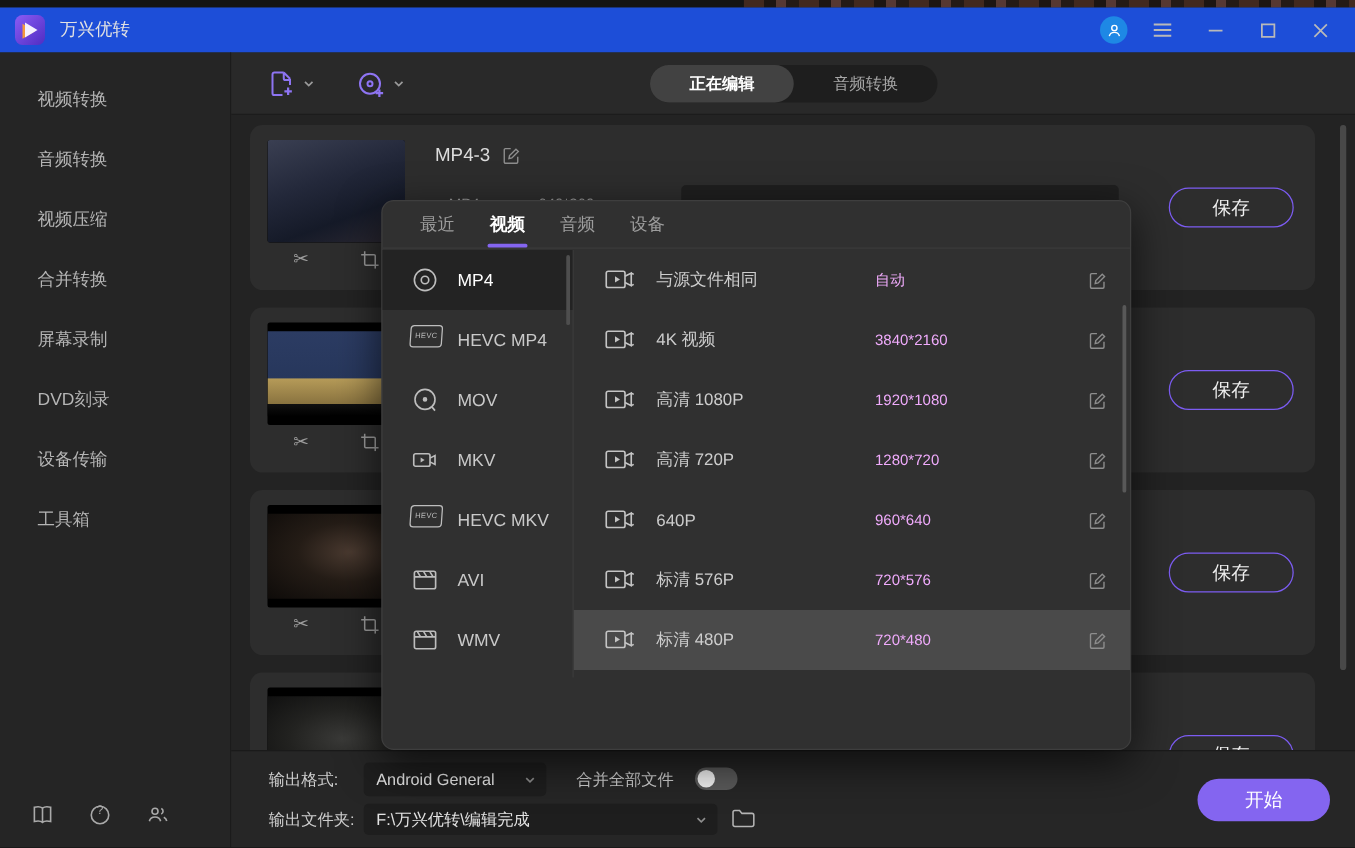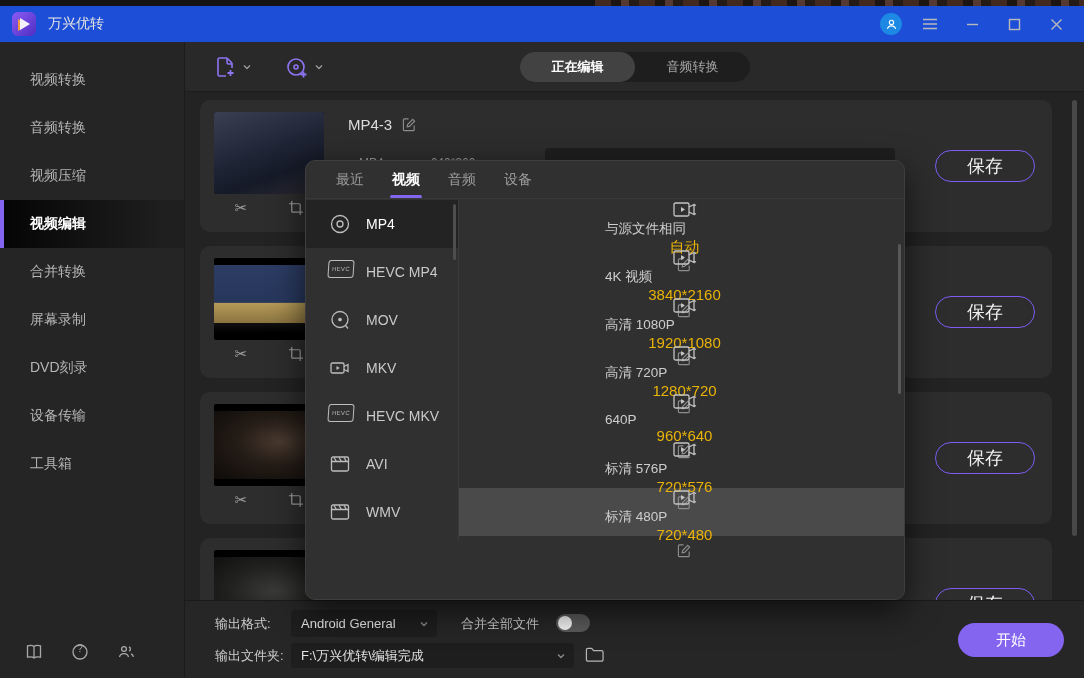--- a/index.html
+++ b/index.html
@@ -53,44 +53,44 @@
   .scene-4 { background:radial-gradient(ellipse at 55% 50%,#3a3a38 0%,#222220 50%,#101010 100%); }
   .thumb-tools { position:absolute; left:14px; top:100px; width:110px; display:flex; justify-content:space-around; align-items:center; }
   .ticon { color:#9d9d9d; font-size:15px; line-height:1; }
   .file-title-row { position:absolute; left:148px; top:16px; display:flex; align-items:center; gap:10px; }
   .file-name { font-size:15px; color:#dcdcdc; }
   .file-meta { position:absolute; left:148px; top:56px; display:flex; gap:36px; }
   .meta-item { display:flex; align-items:center; gap:7px; font-size:12px; color:#9a9a9a; }
   .meta-item::before { content:""; width:4px; height:4px; border-radius:50%; background:#6f6f6f; }
   .row-darkbar { position:absolute; left:345px; top:48px; width:350px; height:40px; background:#1f1f1f; border-radius:4px; }
   .save-btn { position:absolute; right:17px; top:50px; width:100px; height:32px; border:1.5px solid #7c5cf2; border-radius:16px;
-    background:transparent; color:#f0f0f0; font-size:18px; display:flex; align-items:center; justify-content:center; cursor:pointer; }
+    background:transparent; color:#f0f0f0; font-size:15px; display:flex; align-items:center; justify-content:center; cursor:pointer; }
   .main-scroll { position:absolute; right:7px; top:8px; width:5px; height:436px; background:#484848; border-radius:3px; }
 
   
   .popup { position:absolute; left:305px; top:160px; width:600px; height:440px; background:#303030; border:1px solid #3e3e3e;
     border-radius:10px; box-shadow:0 10px 34px rgba(0,0,0,.65); z-index:50; }
   .popup-tabs { display:flex; gap:28px; padding:10px 0 0 30px; height:38px; border-bottom:1px solid #3a3a3a; }
   .ptab { position:relative; font-size:14px; color:#9c9c9c; padding-bottom:9px; cursor:pointer; }
   .ptab.active { color:#fff; font-weight:bold; }
   .ptab.active::after { content:""; position:absolute; left:-2px; right:-2px; bottom:0; height:3px; background:#8465f0; border-radius:2px; }
   .popup-body { position:absolute; top:39px; left:0; right:0; bottom:57px; display:flex; }
   .fmt-panel { width:153px; border-right:1px solid #3a3a3a; position:relative; }
   .fmt-item { height:48px; display:flex; align-items:center; padding-left:22px; gap:14px; color:#c9c9c9; font-size:14px; cursor:pointer; }
   .fmt-item.selected { background:#232323; color:#fff; }
   .fmt-icon { width:24px; height:24px; color:#bdbdbd; flex:none; }
   .hevc-badge { width:26px; height:18px; border:1.2px solid #bdbdbd; border-radius:3px; font-size:6px; color:#bdbdbd;
     display:flex; align-items:center; justify-content:center; letter-spacing:.3px; transform:skewX(-4deg); }
   .fmt-scroll { position:absolute; right:2px; top:4px; width:3px; height:56px; background:#4e4e4e; border-radius:2px; }
   .preset-panel { flex:1; position:relative; }
-  .preset-row { height:48px; display:flex; align-items:center; padding:0 18px 0 24px; cursor:pointer;flex-direction:column; }
+  .preset-row { height:48px; display:flex; align-items:center; padding:0 18px 0 24px; cursor:pointer; }
   .preset-row.highlighted { background:#4a4a4a; }
   .preset-icon { width:26px; height:20px; color:#c4c4c4; flex:none; }
   .preset-name { font-size:13.5px; color:#cdcdcd; margin-left:16px; width:175px; }
-  .preset-value { font-size:15px; color:#eab308; flex:1;text-align:center; }
+  .preset-value { font-size:12px; color:#f0abfc; flex:1; }
   .edit-ic { width:15px; height:15px; color:#8d8d8d; }
   .preset-scroll { position:absolute; right:3px; top:44px; width:3px; height:150px; background:#585858; border-radius:2px; }
   .popup-foot { position:absolute; left:0; right:0; bottom:0; height:57px; border-top:1px solid #3a3a3a; }
   .search-box { position:absolute; left:20px; top:15px; width:158px; height:26px; background:#242424; border-radius:4px;
     display:flex; align-items:center; padding:0 8px; gap:8px; }
   .search-box input { background:transparent; border:none; outline:none; color:#cfcfcf; font-size:12.5px; width:100px;
     font-family:"Liberation Sans", sans-serif; }
   .search-box input::placeholder { color:#767676; }
   .create-btn { position:absolute; right:15px; top:12px; width:105px; height:32px; border:none; border-radius:16px;
     background:#8465f0; color:#fff; font-size:14px; cursor:pointer; }
@@ -152,21 +152,20 @@
           </svg>
       </div>
     </div>
   </div>
 
   <div class="sidebar">
     <div style="height:14px"></div>
     <div class="side-item">视频转换</div>
     <div class="side-item">音频转换</div>
     <div class="side-item">视频压缩</div>
-    <div class="side-item active">视频编辑</div>
     <div class="side-item">合并转换</div>
     <div class="side-item">屏幕录制</div>
     <div class="side-item">DVD刻录</div>
     <div class="side-item">设备传输</div>
     <div class="side-item">工具箱</div>
     <div class="side-footer">
       <span class="ficon">
         <svg width="20" height="20" viewBox="0 0 20 20" fill="none" stroke="currentColor" stroke-width="1.3">
             <path d="M10 4.5C8.5 3.3 6 3.2 3.5 3.8v11.4c2.5-.6 5-.5 6.5.7 1.5-1.2 4-1.3 6.5-.7V3.8C14 3.2 11.5 3.3 10 4.5zM10 4.5v11.4"></path>
           </svg>

